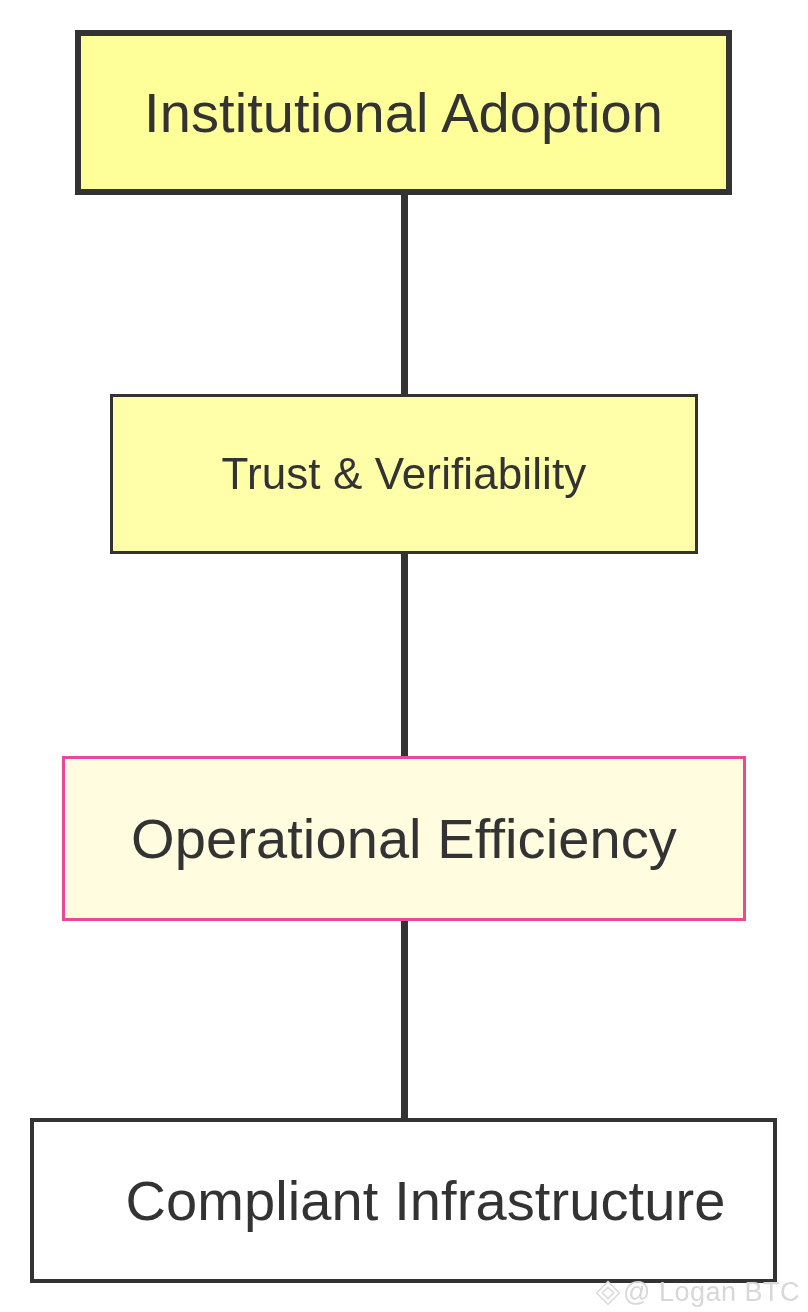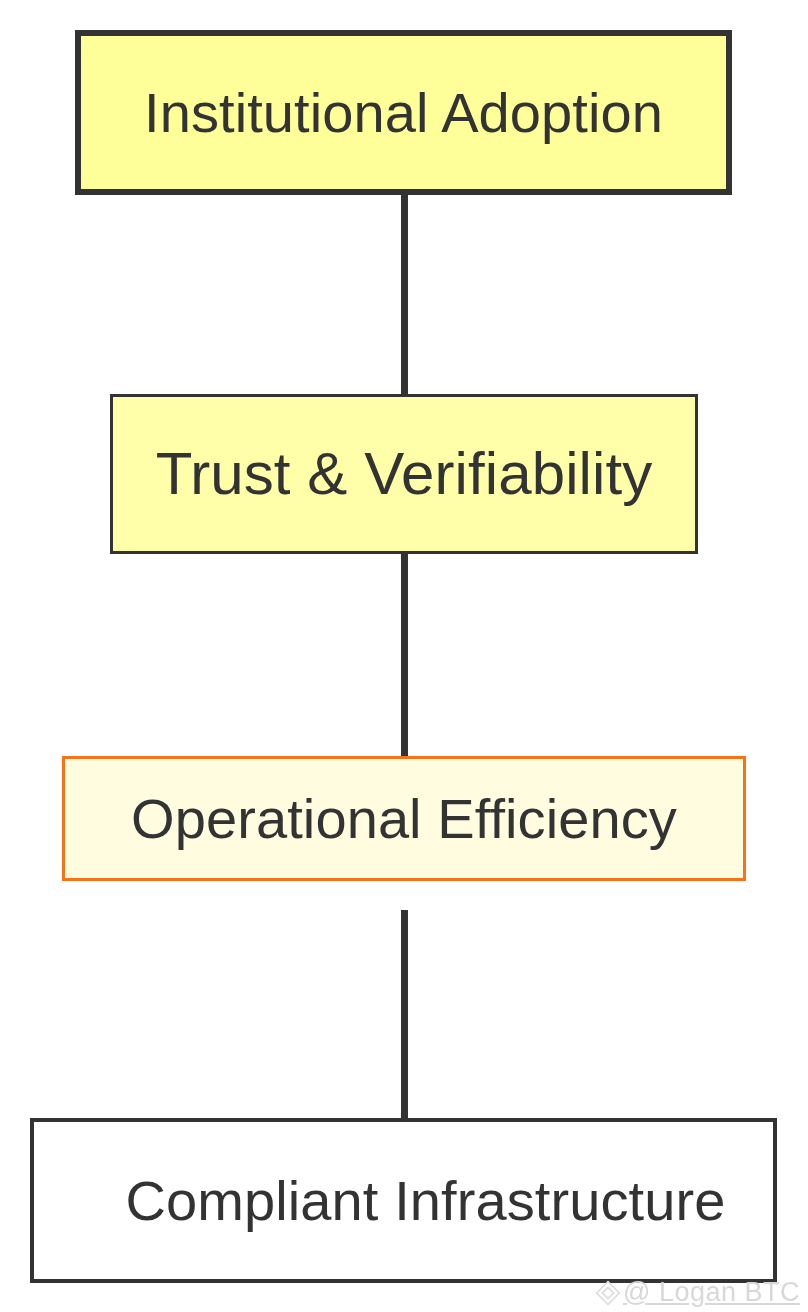--- a/index.html
+++ b/index.html
@@ -61,29 +61,29 @@
   #node-institutional-adoption .node-label { font-size: 56px; }
 
   #node-trust-verifiability {
     left: 110px;
     top: 394px;
     width: 588px;
     height: 160px;
     background: #ffffaa;
     border: 3px solid #333333;
   }
-  #node-trust-verifiability .node-label { font-size: 60px; }
+  #node-trust-verifiability .node-label { font-size: 44px; }
 
   #node-operational-efficiency {
     left: 62px;
     top: 756px;
     width: 684px;
-    height: 125px;
+    height: 165px;
     background: #fffce0;
-    border: 3px solid #f97316;
+    border: 3px solid #ec4899;
     justify-content: center;
   }
   #node-operational-efficiency .node-label { font-size: 56px; }
 
   #node-compliant-infrastructure {
     left: 30px;
     top: 1118px;
     width: 747px;
     height: 165px;
     background: #ffffff;
@@ -97,21 +97,20 @@
     right: 8px;
     bottom: 6px;
     display: flex;
     align-items: center;
     gap: 2px;
     color: #d8d8d8;
     font-size: 27px;
     line-height: 1;
     user-select: none;
     pointer-events: none;
-    text-decoration: underline;
   }
   #watermark-logo {
     width: 26px;
     height: 26px;
     display: block;
     flex: 0 0 auto;
   }
   #watermark-text {
     white-space: nowrap;
     letter-spacing: 0.5px;

